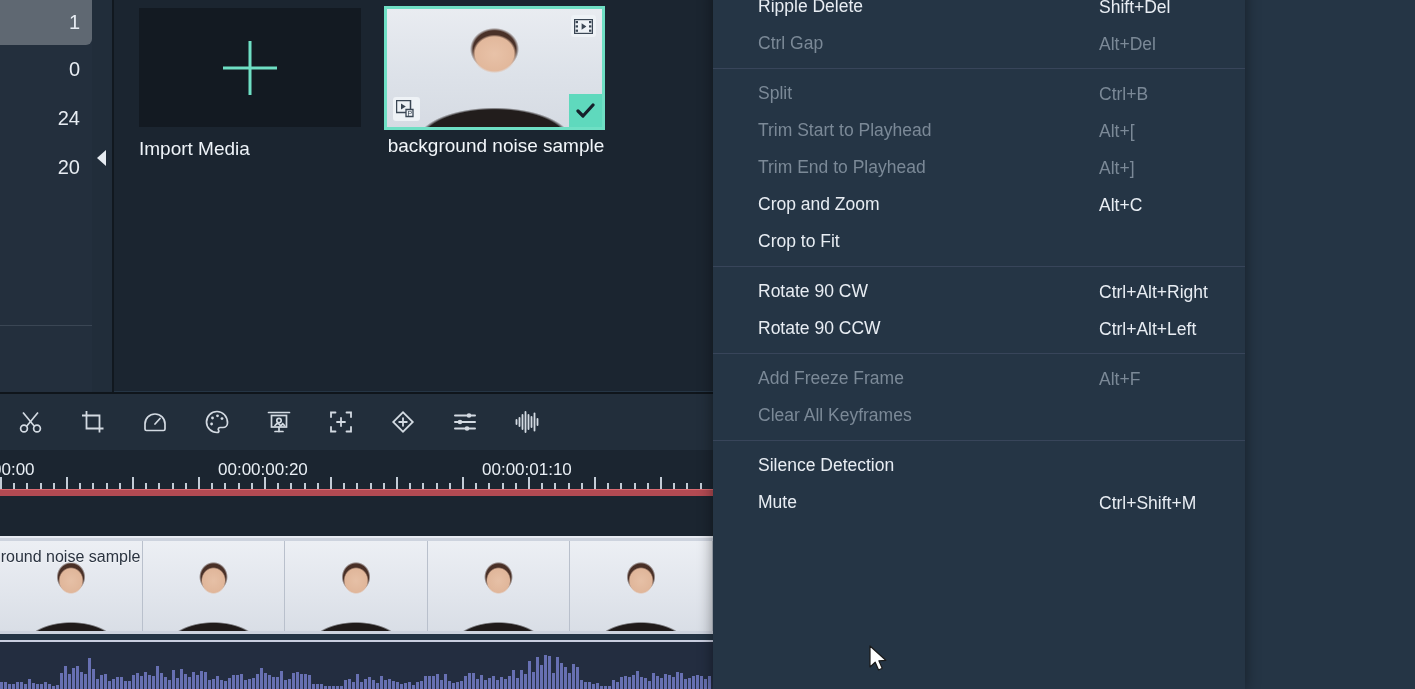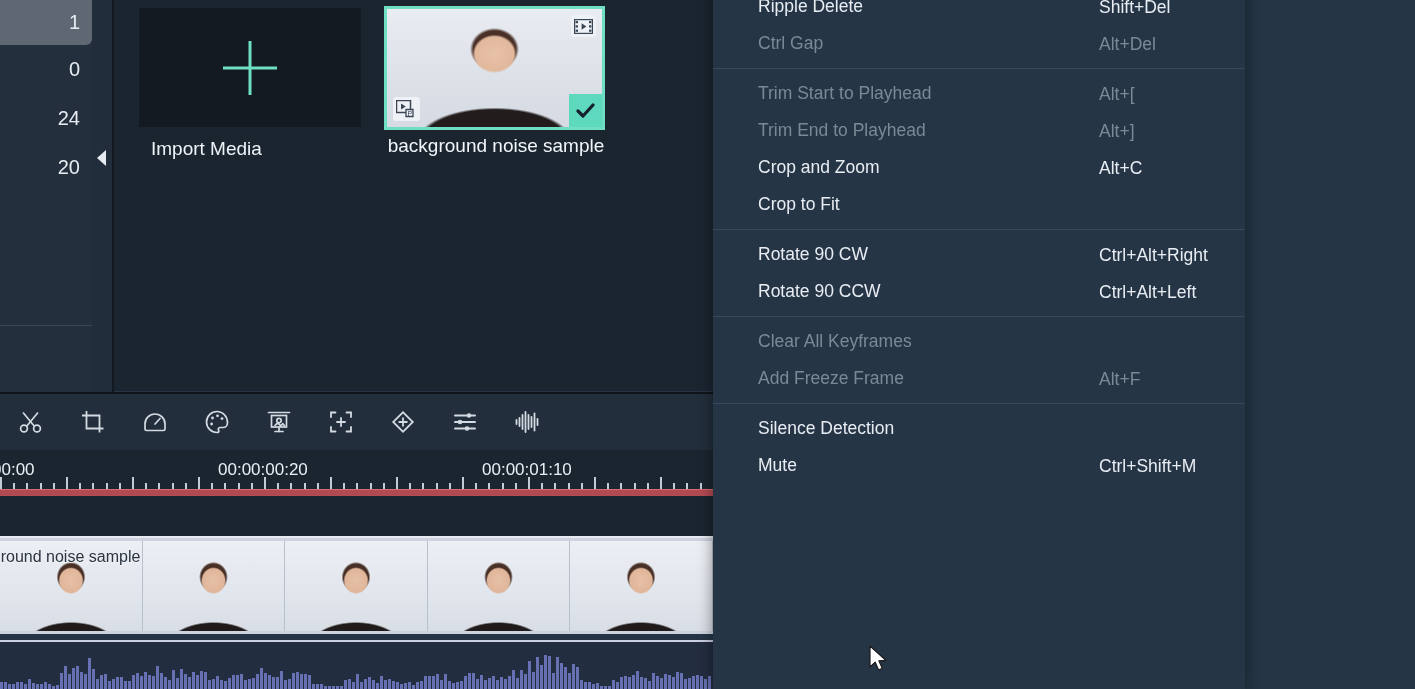--- a/index.html
+++ b/index.html
@@ -61,21 +61,21 @@
   }
   .import-tile {
     position: absolute; left: 25px; top: 8px; width: 222px; height: 119px;
     background: #131a22;
   }
   .plus-v, .plus-h { position: absolute; background: #6fdfc4; }
   .plus-v { left: 50%; top: 50%; width: 3px; height: 54px; transform: translate(-50%,-50%); }
   .plus-h { left: 50%; top: 50%; width: 54px; height: 3px; transform: translate(-50%,-50%); }
   .import-caption {
     position: absolute; left: 25px; top: 138px; width: 222px;
-    color: #eef3f8; font-size: 19px; text-align: left; margin-left: 12px;
+    color: #eef3f8; font-size: 19px; text-align: left;
   }
 
   .clip-tile {
     position: absolute; left: 270px; top: 6px; width: 221px; height: 124px;
     border: 3px solid #6fdfc4; overflow: hidden; background: #dfe3ea;
   }
   .thumb-bg {
     position: absolute; inset: 0;
     background:
       radial-gradient(ellipse 58% 46% at 50% 112%, #221d1c 0%, #221d1c 58%, rgba(34,29,28,0) 62%),
@@ -631,20 +631,24 @@
       <div class="ctx-item">
         <span>Ripple Delete</span>
         <span class="ctx-shortcut">Shift+Del</span>
       </div>
       <div class="ctx-item disabled">
         <span>Ctrl Gap</span>
         <span class="ctx-shortcut">Alt+Del</span>
       </div>
       <div class="ctx-sep"></div>
       <div class="ctx-item disabled">
+        <span>Split</span>
+        <span class="ctx-shortcut">Ctrl+B</span>
+      </div>
+      <div class="ctx-item disabled">
         <span>Trim Start to Playhead</span>
         <span class="ctx-shortcut">Alt+[</span>
       </div>
       <div class="ctx-item disabled">
         <span>Trim End to Playhead</span>
         <span class="ctx-shortcut">Alt+]</span>
       </div>
       <div class="ctx-item">
         <span>Crop and Zoom</span>
         <span class="ctx-shortcut">Alt+C</span>
@@ -656,25 +660,25 @@
       <div class="ctx-item">
         <span>Rotate 90 CW</span>
         <span class="ctx-shortcut">Ctrl+Alt+Right</span>
       </div>
       <div class="ctx-item">
         <span>Rotate 90 CCW</span>
         <span class="ctx-shortcut">Ctrl+Alt+Left</span>
       </div>
       <div class="ctx-sep"></div>
       <div class="ctx-item disabled">
-        <span>Clear All Keyframes</span>
-      </div>
-      <div class="ctx-item disabled">
         <span>Add Freeze Frame</span>
         <span class="ctx-shortcut">Alt+F</span>
+      </div>
+      <div class="ctx-item disabled">
+        <span>Clear All Keyframes</span>
       </div>
       <div class="ctx-sep"></div>
       <div class="ctx-item">
         <span>Silence Detection</span>
       </div>
       <div class="ctx-item">
         <span>Mute</span>
         <span class="ctx-shortcut">Ctrl+Shift+M</span>
       </div>
     </div>

